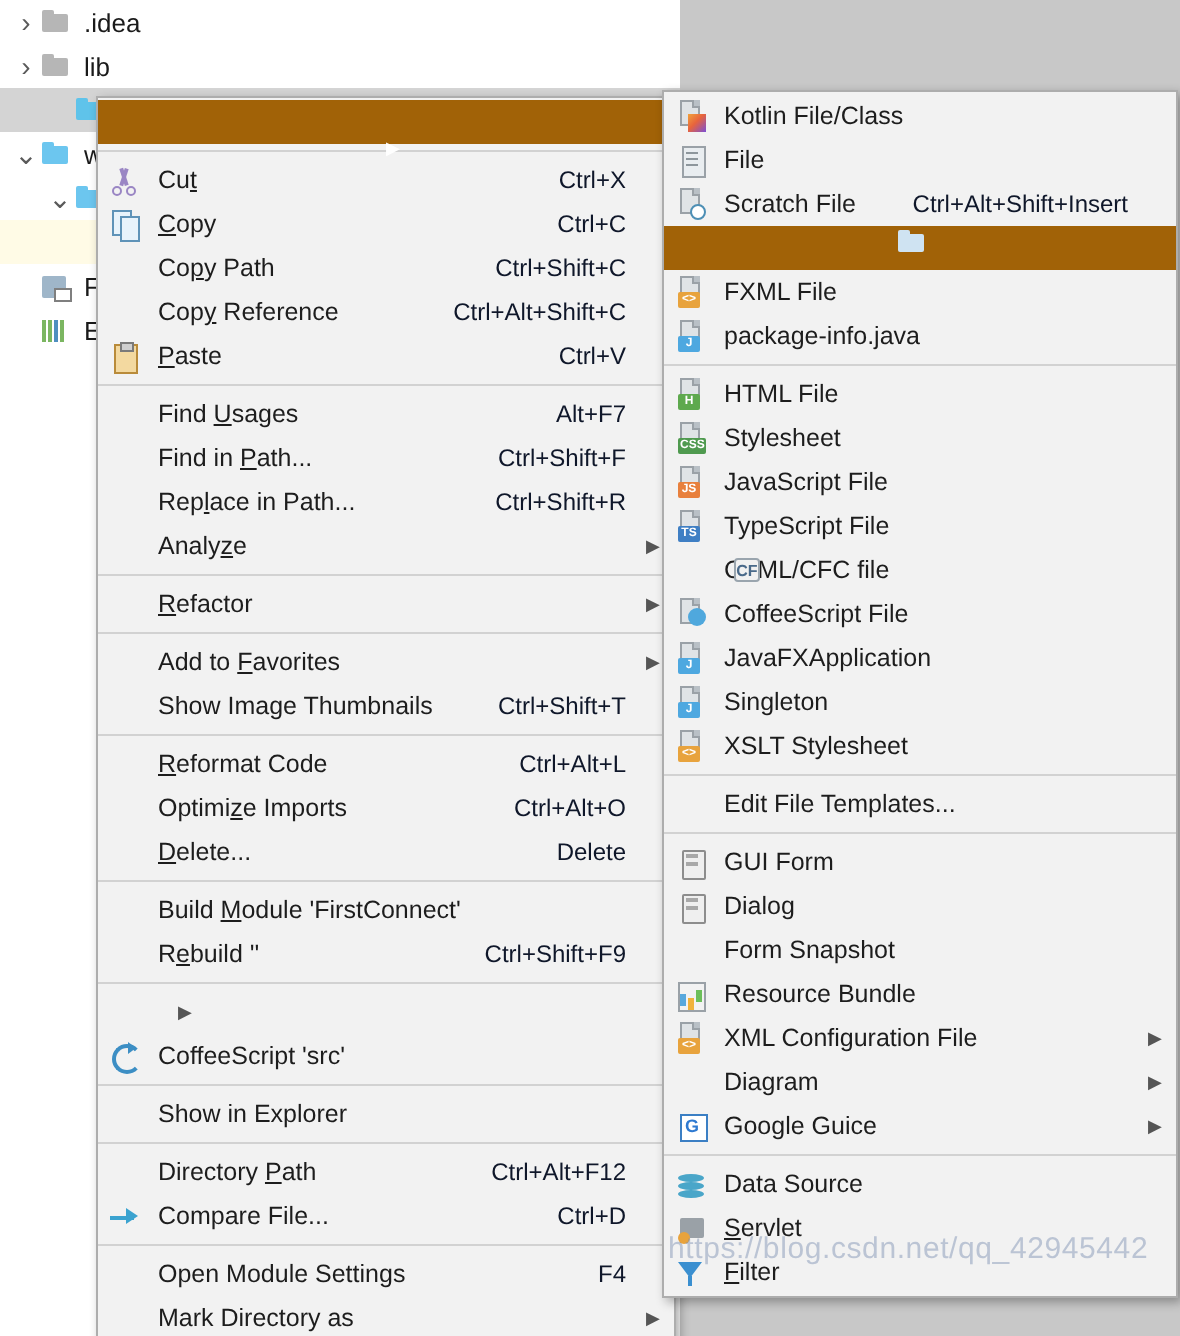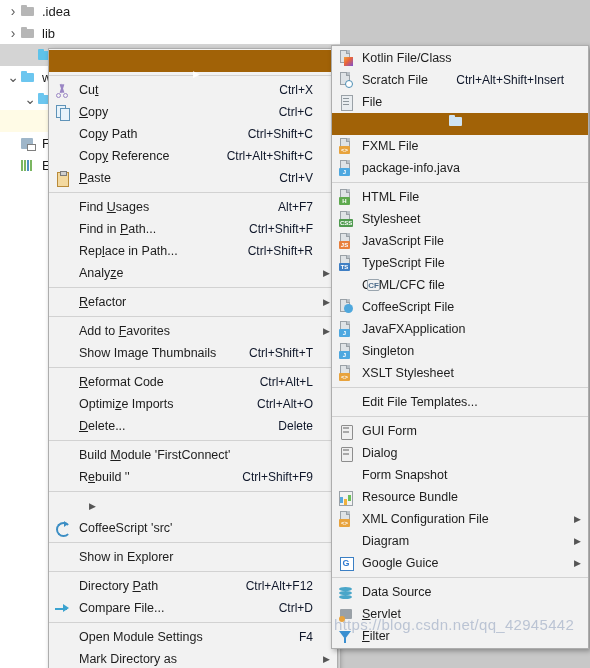--- a/index.html
+++ b/index.html
@@ -492,37 +492,37 @@
             <span class="pg"></span>
             <span class="fold"></span>
             <span class="k1" style="position:absolute;left:5px;bottom:0;width:9px;height:9px;background:linear-gradient(135deg,#f0a23c 0%,#e8643c 45%,#7b4fd6 100%);"></span>
           </span>
         </span>
         <span class="lbl">Kotlin File/Class</span>
         <span class="arr"></span>
       </div>
       <div class="mi">
         <span class="ico">
+          <span class="ic ic-doc"></span>
+        </span>
+        <span class="lbl">File</span>
+        <span class="arr"></span>
+      </div>
+      <div class="mi">
+        <span class="ico">
           <span class="fic ic-scratch">
             <span class="pg"></span>
             <span class="fold"></span>
             <span class="clk"></span>
           </span>
         </span>
         <span class="lbl">Scratch File</span>
         <span class="acc">Ctrl+Alt+Shift+Insert</span>
         <span class="arr"></span>
       </div>
-      <div class="mi">
-        <span class="ico">
-          <span class="ic ic-doc"></span>
-        </span>
-        <span class="lbl">File</span>
-        <span class="arr"></span>
-      </div>
       <div class="mi sel">
         <span class="ico">
           <span class="ic ic-pkg"></span>
         </span>
         <span class="lbl">Package</span>
         <span class="arr"></span>
       </div>
       <div class="mi">
         <span class="ico">
           <span class="fic">

